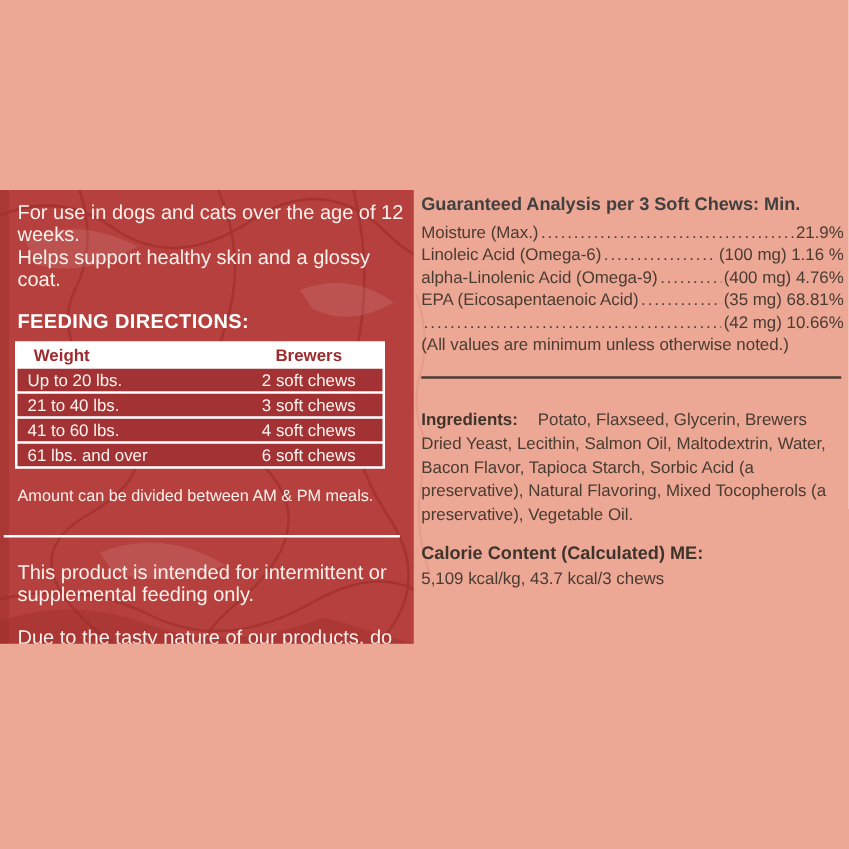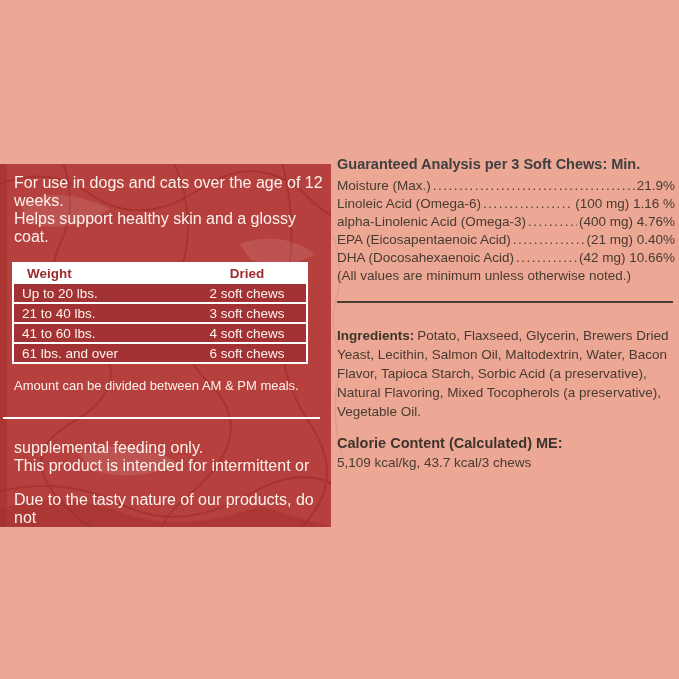--- a/index.html
+++ b/index.html
@@ -5,21 +5,21 @@
   html,body { margin:0; padding:0; }
   body { font-family:"Liberation Sans", sans-serif; }
   .canvas {
     position:relative; width:679px; height:679px;
     background:#eca795; overflow:hidden;
   }
   .bg-decor { position:absolute; left:0; top:0; width:679px; height:679px; pointer-events:none; }
 
   
   .red-panel {
-    position:absolute; left:0; top:164px; width:331px; height:363px;
+    position:absolute; left:0; top:152px; width:331px; height:363px;
     background:#b6403d; overflow:hidden;
   }
   .bacon-bg { position:absolute; left:0; top:0; width:331px; height:363px; }
   .panel-inner { position:relative; padding:10px 8px 0 14px; color:#fbf1ec; }
   .usage { margin:0; font-size:13px; line-height:18px; }
   .feeding-heading {
     margin:13px 0 0 0; font-size:16px; font-weight:bold; color:#ffffff;
     letter-spacing:.3px; line-height:16px;
   }
   .feeding-table {
@@ -55,21 +55,21 @@
     content:"....................................................................................";
     letter-spacing:1.5px;
   }
   .ga-value { white-space:nowrap; }
   .ga-note { margin:0; font-size:13.5px; line-height:18px; }
   .right-divider {
     border:none; border-top:2px solid #4a3d35;
     margin:16px 0 0 0; width:336px;
   }
   .ingredients { margin:23px 0 0 0; font-size:13.5px; line-height:19px; }
-  .ing-label { font-weight:bold; color:#3f342c; margin-right:3px; }
+  .ing-label { font-weight:bold; color:#3f342c; margin-right:16px; }
   .calorie-heading { margin:13px 0 0 0; font-size:14.5px; font-weight:bold; color:#3f342c; line-height:19px; }
   .calorie-values { margin:0; font-size:13.5px; line-height:19px; }
 </style>
 </head>
 <body>
 
 <div class="canvas">
 
   <svg class="bg-decor" viewBox="0 0 679 679">
     <g stroke="#e2907f" stroke-width="1.5" fill="none" opacity="0.55">
@@ -97,25 +97,26 @@
       <path d="M0 345 Q 60 325 120 348 T 260 342 L 331 363 L 0 363 Z" fill="#9d2e2c" opacity="0.45"></path>
     </svg>
 
     <div class="panel-inner">
       <p class="usage">
         </p>
         <div>For use in dogs and cats over the age of 12 weeks.</div>
         <div>Helps support healthy skin and a glossy coat.</div>
       <p></p>
 
+      <h2 class="feeding-heading">FEEDING DIRECTIONS:</h2>
 
       <div class="feeding-table">
         <div class="ft-row ft-header">
           <span class="ft-weight">Weight</span>
-          <span class="ft-amount">Dried</span>
+          <span class="ft-amount">Brewers</span>
         </div>
         <div class="ft-row ft-data">
           <span class="ft-weight">Up to 20 lbs.</span>
           <span class="ft-amount">2 soft chews</span>
         </div>
         <div class="ft-row ft-data">
           <span class="ft-weight">21 to 40 lbs.</span>
           <span class="ft-amount">3 soft chews</span>
         </div>
         <div class="ft-row ft-data">
@@ -127,22 +128,22 @@
           <span class="ft-amount">6 soft chews</span>
         </div>
       </div>
 
       <p class="split-note">Amount can be divided between AM &amp; PM meals.</p>
 
       <hr class="left-divider">
 
       <p class="red-par">
         </p>
+        <div>This product is intended for intermittent or</div>
         <div>supplemental feeding only.</div>
-        <div>This product is intended for intermittent or</div>
       <p></p>
 
       <p class="red-par second">
         </p>
         <div>Due to the tasty nature of our products, do not</div>
 
       <p></p>
     </div>
   </section>
 
@@ -154,31 +155,30 @@
         <span class="ga-label">Moisture (Max.)</span>
         <span class="ga-dots"></span>
         <span class="ga-value">21.9%</span>
       </div>
       <div class="ga-row">
         <span class="ga-label">Linoleic Acid (Omega-6)</span>
         <span class="ga-dots"></span>
         <span class="ga-value">(100 mg) 1.16 %</span>
       </div>
       <div class="ga-row">
-        <span class="ga-label">alpha-Linolenic Acid (Omega-3)</span>
+        <span class="ga-label">alpha-Linolenic Acid (Omega-9)</span>
         <span class="ga-dots"></span>
         <span class="ga-value">(400 mg) 4.76%</span>
       </div>
       <div class="ga-row">
         <span class="ga-label">EPA (Eicosapentaenoic Acid)</span>
         <span class="ga-dots"></span>
-        <span class="ga-value">(21 mg) 0.40%</span>
+        <span class="ga-value">(35 mg) 68.81%</span>
       </div>
       <div class="ga-row">
-        <span class="ga-label">DHA (Docosahexaenoic Acid)</span>
         <span class="ga-dots"></span>
         <span class="ga-value">(42 mg) 10.66%</span>
       </div>
     </div>
 
     <p class="ga-note">(All values are minimum unless otherwise noted.)</p>
 
     <hr class="right-divider">
 
     <p class="ingredients"><span class="ing-label">Ingredients:</span><span>Potato, Flaxseed, Glycerin, Brewers Dried Yeast, Lecithin, Salmon Oil, Maltodextrin, Water, Bacon Flavor, Tapioca Starch, Sorbic Acid (a preservative), Natural Flavoring, Mixed Tocopherols (a preservative), Vegetable Oil.</span></p>

